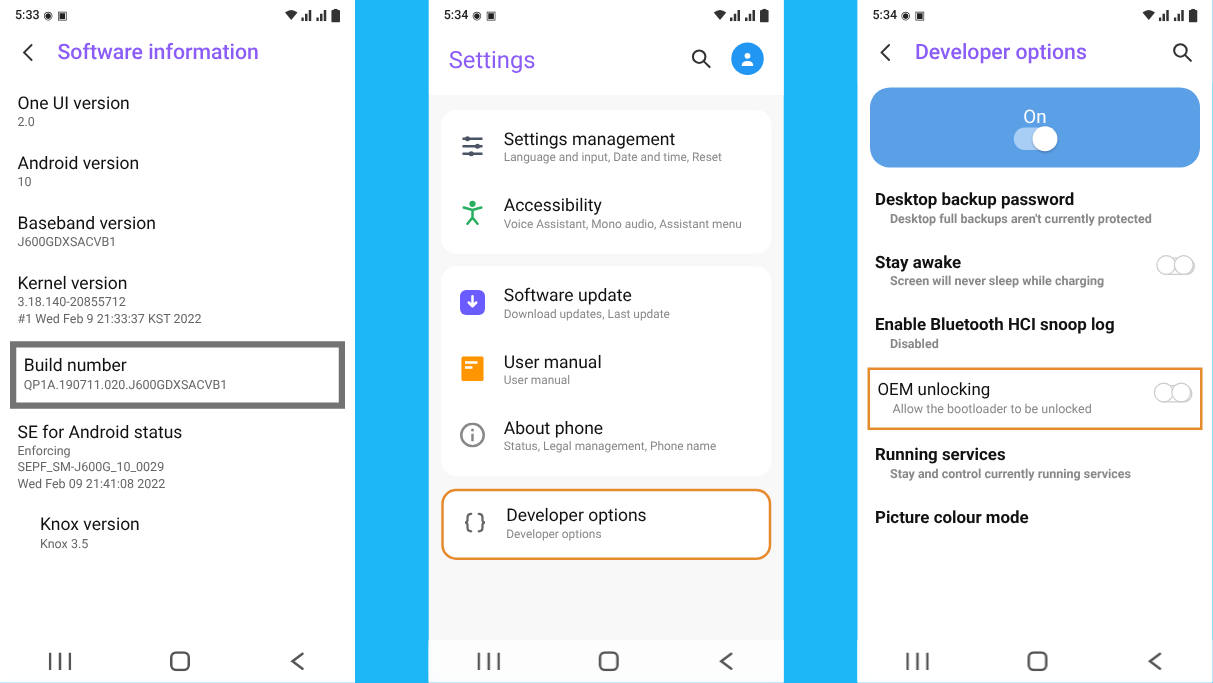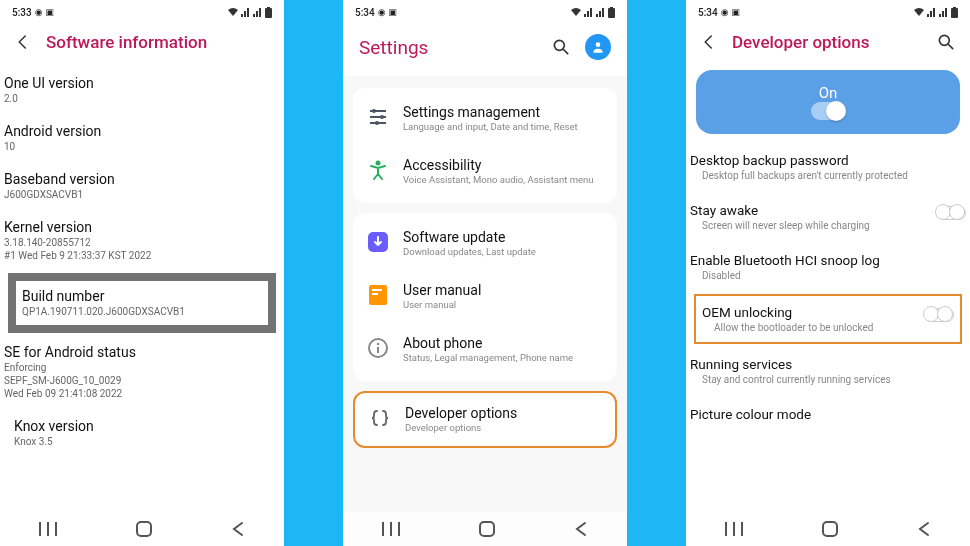--- a/index.html
+++ b/index.html
@@ -37,21 +37,21 @@
 .header {
   display: flex;
   align-items: center;
   padding: 10px 14px 14px;
   gap: 14px;
   background: #fff;
 }
 .header-title {
   font-size: 17px;
   font-weight: 500;
-  color: #be185d;
+  color: #8b5cf6;
   flex: 1;
 }
 .header-title-settings {
   font-size: 19px;
   font-weight: 400;
 }
 .back-arrow, .search-ico {
   display: inline-flex;
   align-items: center;
 }
@@ -67,34 +67,34 @@
 }
 .content { padding: 0; }
 .card {
   background: #fff;
   border-radius: 12px;
   margin: 10px 10px 0;
   padding: 4px 0;
 }
 .phone2 .content { padding-top: 2px; }
 .setting-item {
-  padding: 9px 4px;
+  padding: 9px 14px;
 }
 .setting-title {
   font-size: 14px;
   color: #111;
   margin-bottom: 1px;
 }
 .setting-sub {
   font-size: 10px;
   color: #666;
   line-height: 1.3;
 }
 .highlight {
-  border: 8px solid #737373;
+  border: 5px solid #737373;
   margin: 2px 8px;
   padding: 7px 6px;
 }
 .section-row {
   display: flex;
   align-items: flex-start;
   padding: 12px 14px;
   gap: 14px;
 }
 .section-icon {
@@ -147,24 +147,25 @@
   background: #fff;
   border-radius: 50%;
   position: absolute;
   top: -1px;
   right: -1px;
   box-shadow: 0 1px 2px rgba(0,0,0,0.25);
 }
 .master-switch .switch { background: #a8cef5; }
 .master-switch .switch-knob { background: #fff; }
 .dev-item {
-  padding: 10px 4px 10px;
+  padding: 10px 14px 10px;
   display: flex;
   align-items: flex-start;
   gap: 10px;
+  font-weight: bold;
 }
 .dev-body { flex: 1; }
 .dev-title {
   font-size: 13.5px;
   color: #111;
   margin-bottom: 1px;
 }
 .dev-sub {
   font-size: 10px;
   color: #888;
@@ -214,21 +215,21 @@
   left: 0;
   right: 0;
   height: 34px;
   display: flex;
   justify-content: space-around;
   align-items: center;
   background: rgba(255,255,255,0.7);
   backdrop-filter: blur(4px);
 }
 .nav-btn svg { display: block; }
-.cutoff { padding: 9px 14px 0; }
+.cutoff { padding: 9px 32px 0; }
 .cutoff .setting-title { margin-bottom: 1px; }
 svg { display: block; }
 </style>
 </head>
 <body>
 
 <div class="phone">
   <div class="status-bar">
     <div class="status-left">
       <span>5:33</span>

